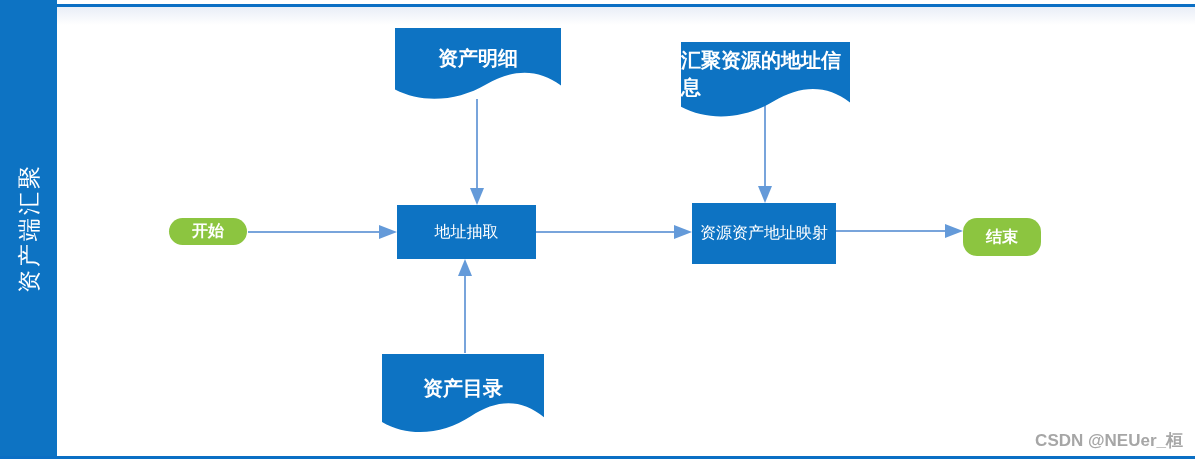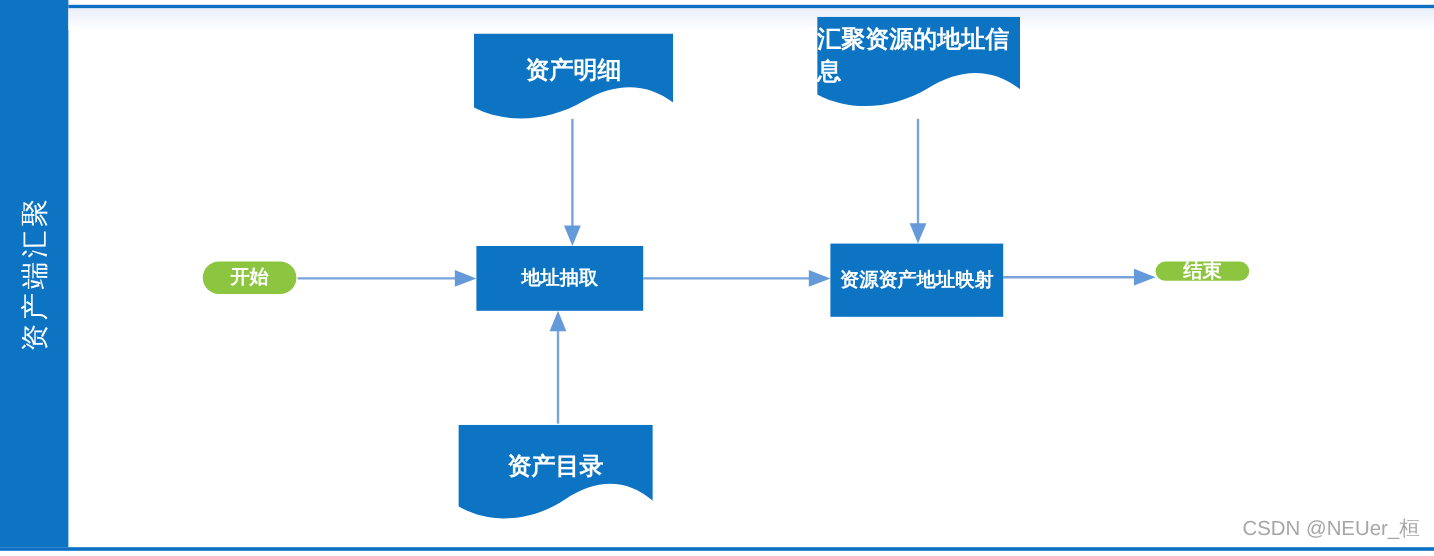--- a/index.html
+++ b/index.html
@@ -33,38 +33,38 @@
   .doc svg{position:absolute;left:0;top:0;width:100%;height:100%;}
   .doc .label{
     position:absolute;left:0;top:0;width:100%;height:100%;
     display:flex;align-items:center;justify-content:center;
     padding-bottom:18px;box-sizing:border-box;
     color:#ffffff;font-size:20px;font-weight:600;
   }
   .process{
     position:absolute;background:#0d73c3;
     display:flex;align-items:center;justify-content:center;
-    color:#ffffff;font-size:16px;font-weight:700;
+    color:#ffffff;font-size:16px;font-weight:400;
   }
   .terminator{
     position:absolute;background:#8cc540;border-radius:14px;
     display:flex;align-items:center;justify-content:center;
     color:#ffffff;font-size:16px;font-weight:600;font-family:Liberation Serif, serif;
   }
   #node-asset-detail{left:395px;top:28px;width:166px;height:78px;}
-  #node-aggregated-address{left:681px;top:14px;width:169px;height:82px;}
+  #node-aggregated-address{left:681px;top:42px;width:169px;height:82px;}
   #node-asset-catalog{left:382px;top:354px;width:162px;height:86px;}
   #node-address-extract{left:397px;top:205px;width:139px;height:54px;}
   #node-resource-asset-mapping{left:692px;top:203px;width:144px;height:61px;}
   #node-start{left:169px;top:218px;width:78px;height:27px;}
-  #node-end{left:963px;top:218px;width:78px;height:16px;}
+  #node-end{left:963px;top:218px;width:78px;height:38px;}
   
   .watermark{
     position:absolute;right:12px;top:429px;
-    color:#a6a6a6;font-size:17px;
+    color:#a6a6a6;font-size:17px;font-weight:bold;
   }
 </style>
 </head>
 <body>
 
 <div id="canvas">
 
   <div class="sidebar">
     <div class="sidebar-label">资产端汇聚</div>
   </div>

